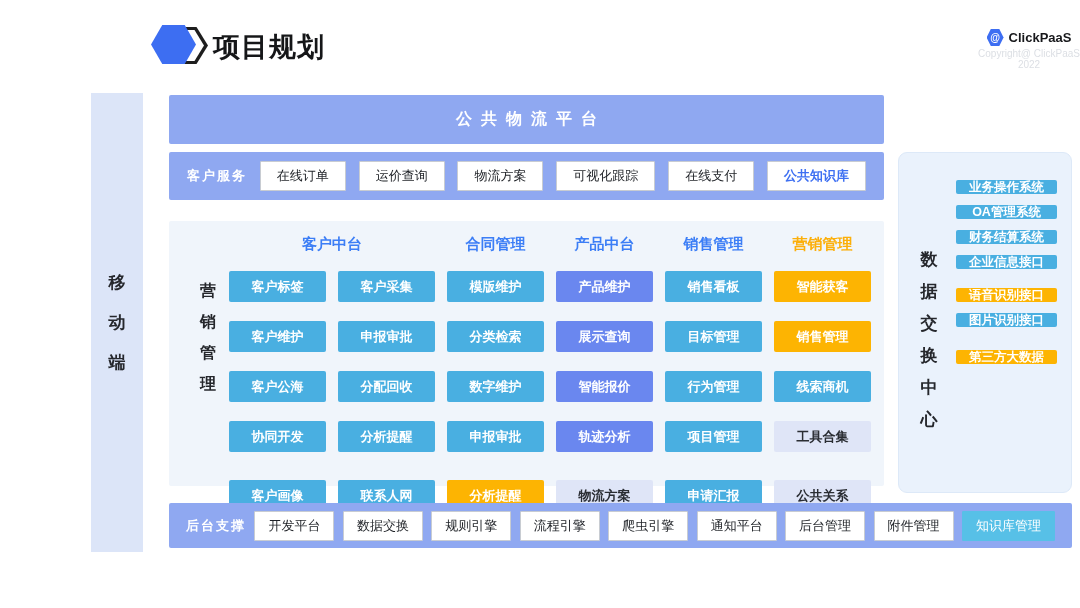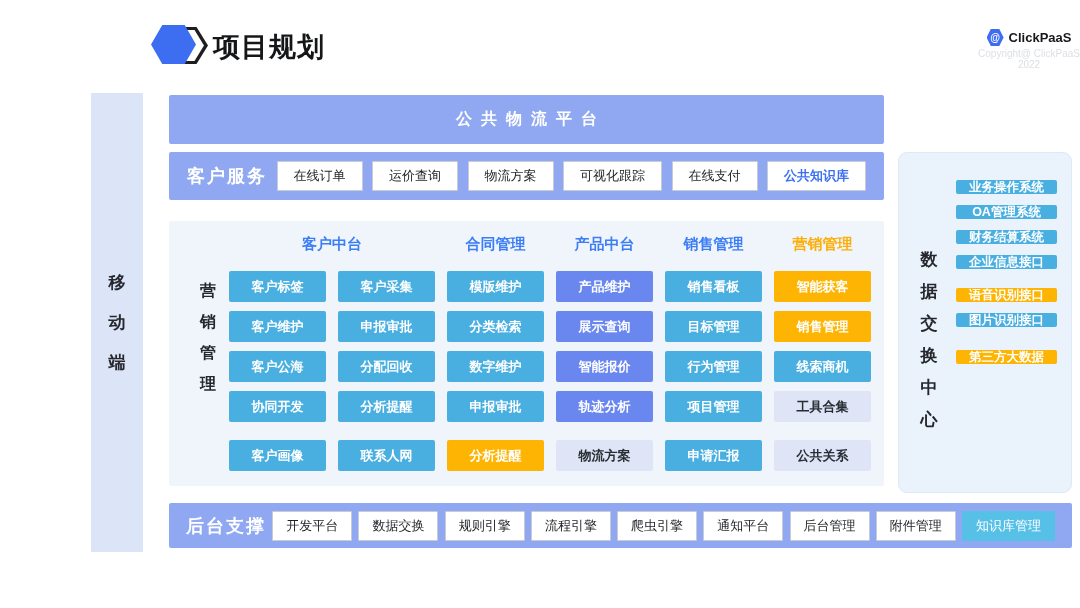--- a/index.html
+++ b/index.html
@@ -24,34 +24,34 @@
   
   .left-rail { position:absolute; left:55px; top:93px; width:52px; height:459px; background:#dce5f8; display:flex; flex-direction:column; align-items:center; justify-content:center; gap:17px; }
   .left-rail span { font-size:17px; font-weight:bold; color:#25272c; }
 
   
   .band { background:#8fa8f1; border-radius:2px; }
   .top-banner { position:absolute; left:133px; top:95px; width:715px; height:49px; display:flex; align-items:center; justify-content:center; }
   .top-banner span { color:#ffffff; font-size:16px; font-weight:bold; letter-spacing:9px; padding-left:9px; }
 
   .cs-band { position:absolute; left:133px; top:152px; width:715px; height:48px; display:flex; align-items:center; justify-content:space-between; padding:0 18px; }
-  .band-label { color:#ffffff; font-size:18px; font-weight:bold; letter-spacing:2px; white-space:nowrap; }
+  .band-label { color:#ffffff; font-size:13px; font-weight:bold; letter-spacing:2px; white-space:nowrap; }
   .btn { display:inline-flex; align-items:center; justify-content:center; height:30px; padding:5px 16px; background:#ffffff; border:1px solid #c8ccd2; border-radius:1px; font-size:13px; color:#1e2126; white-space:nowrap; }
   .btn.blue-text { color:#3d6ff2; font-weight:bold; }
   .btn.skylight { background:#57c0e7; border-color:#57c0e7; color:#ffffff; }
 
   
   .matrix { position:absolute; left:133px; top:221px; width:715px; height:265px; background:#f0f5fb; border-radius:2px; }
   .matrix-headers { position:absolute; left:60px; top:14px; display:flex; gap:12px; }
   .mh { width:97px; text-align:center; font-size:15px; font-weight:bold; color:#3c7ef6; white-space:nowrap; }
   .mh.span2 { width:206px; }
   .mh.h-orange { color:#fcaf0a; }
   .matrix-rowlabel { position:absolute; left:24px; top:60px; width:30px; display:flex; flex-direction:column; align-items:center; gap:10px; }
   .matrix-rowlabel span { font-size:16px; font-weight:bold; color:#25272c; }
-  .matrix-grid { position:absolute; left:60px; top:50px; display:flex; flex-direction:column; gap:9px; }
+  .matrix-grid { position:absolute; left:60px; top:50px; display:flex; flex-direction:column; gap:19px; }
   .mrow { display:flex; gap:12px; }
   .mrow.gap-top { margin-top:9px; }
   .chip { width:97px; height:31px; display:inline-flex; align-items:center; justify-content:center; border-radius:2px; font-size:13px; font-weight:bold; color:#ffffff; white-space:nowrap; }
   .sky { background:#49afe1; }
   .violet { background:#6a87ef; }
   .orange { background:#fdb402; }
   .lav { background:#dfe5f7; color:#2a2d33; }
 
   
   .right-panel { position:absolute; left:862px; top:152px; width:174px; height:341px; background:#eaf2fc; border:1px solid #dde9f8; border-radius:9px; }

